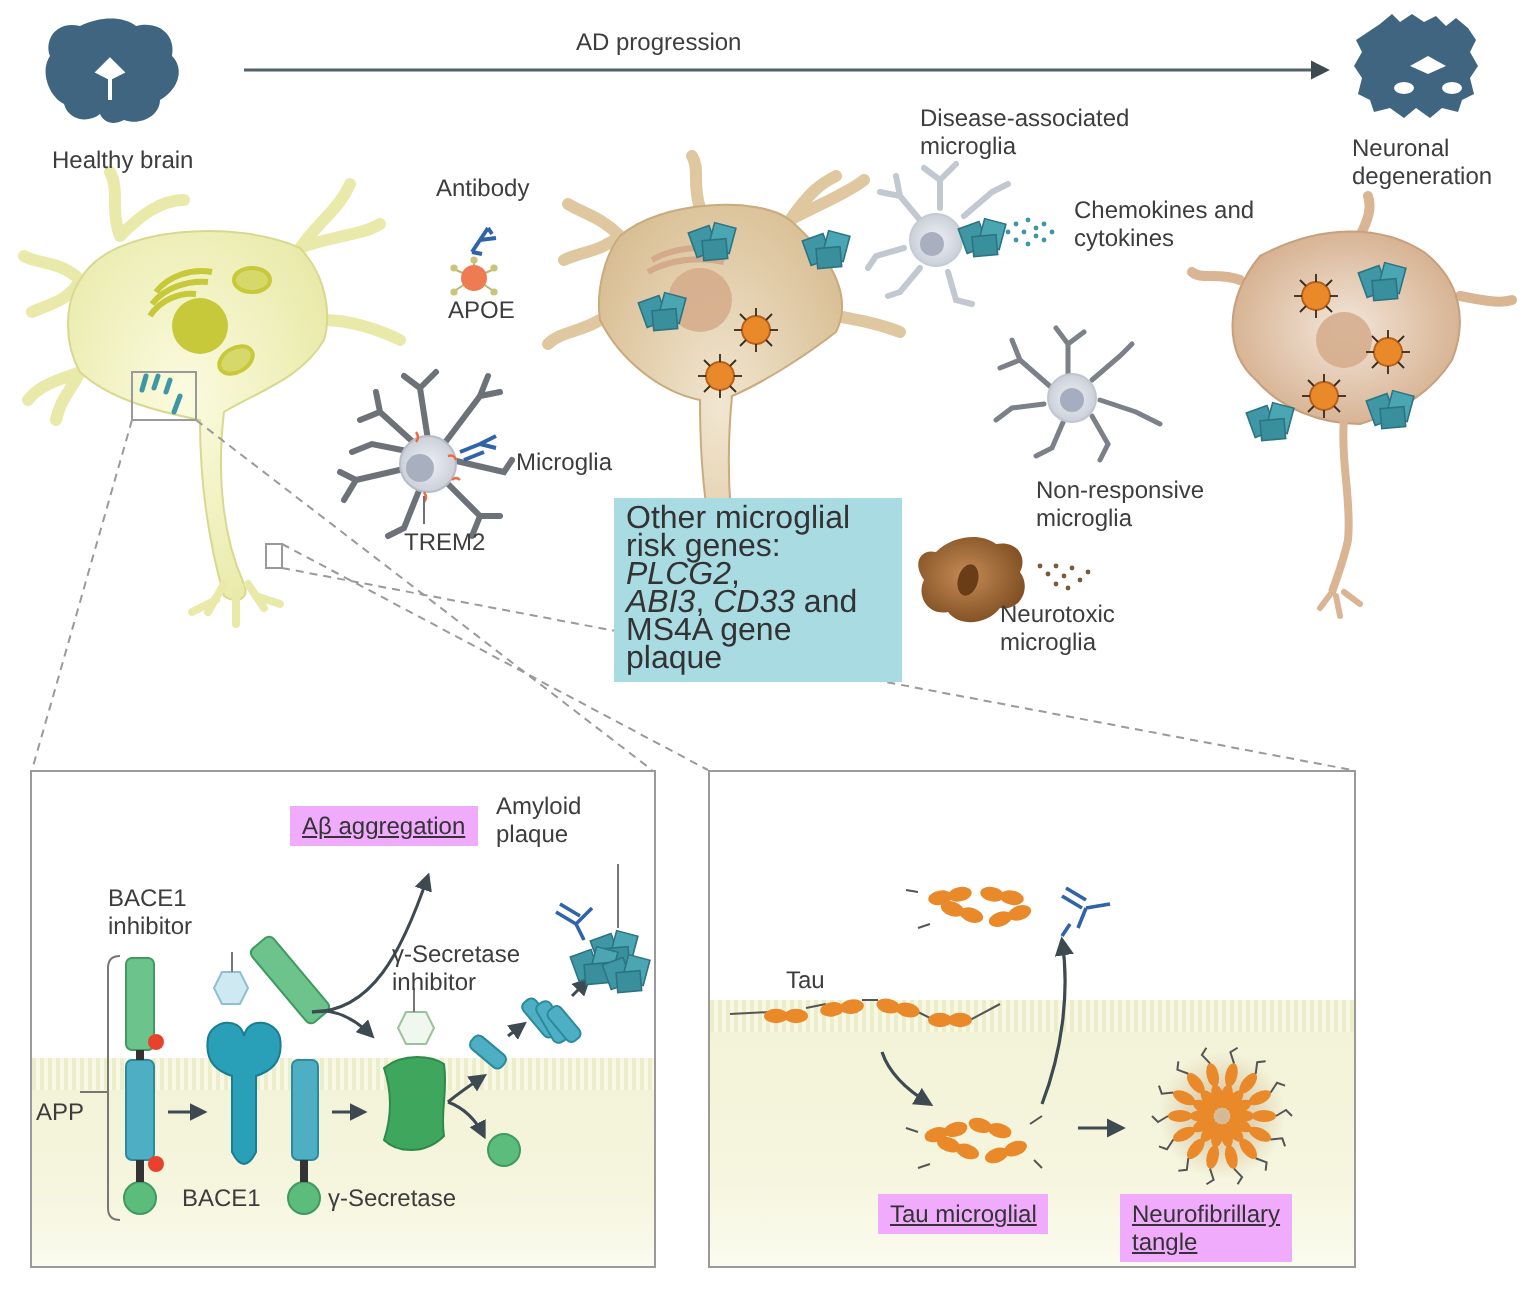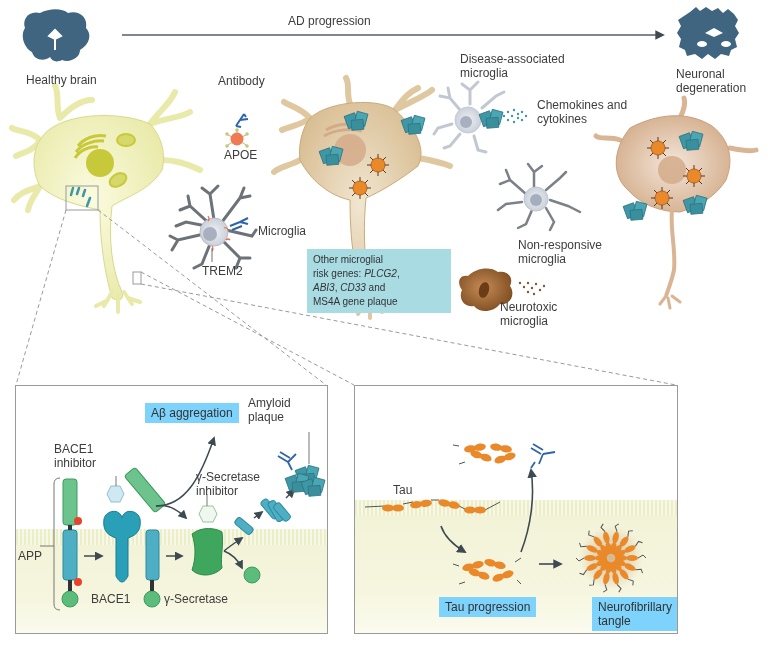--- a/index.html
+++ b/index.html
@@ -1,23 +1,23 @@
 <!DOCTYPE html>
 <html><head>
 <meta charset="utf-8">
 <style>
   html, body { margin:0; padding:0; background:#ffffff; }
   body { width:768px; height:646px; position:relative; overflow:hidden;
          font-family:"Liberation Sans", sans-serif; color:#3a3a3a; }
   #fig { position:absolute; left:0; top:0; width:768px; height:646px; }
   .lbl { position:absolute; font-size:12px; line-height:14px; color:#3d3d3d; white-space:nowrap; }
   .lbl.c { text-align:left; }
-  .tag { position:absolute; background:#7dd3fc; font-size:12px; line-height:14px; padding:3px 6px; color:#333; white-space:nowrap; }
+  .tag { position:absolute; background:#f0abfc; font-size:12px; line-height:14px; padding:3px 6px; color:#333; white-space:nowrap;text-decoration:underline; }
   .risk-box { position:absolute; left:307px; top:249px; width:132px; background:#a9dbe3;
-              font-size:10px; line-height:14px; padding:4px 6px; color:#333; }
+              font-size:16px; line-height:14px; padding:4px 6px; color:#333; }
   .risk-box i { font-style:italic; }
   .panel { position:absolute; border:1px solid #9a9a9a; overflow:hidden; background:#fff; }
   .panel .cyto { position:absolute; left:0; right:0; bottom:0;
                  background:linear-gradient(#f2f2d6,#f6f6e0 70%,#fbfbef); }
   .panel .mem { position:absolute; left:0; right:0; height:16px;
                 background:repeating-linear-gradient(90deg,#ecedc9 0 2px,#f8f8e6 2px 4px); }
 </style>
 </head>
 <body>
 
@@ -240,21 +240,21 @@
   </g>
 </svg>
 
 <div class="lbl" style="left:288px;top:14px;">AD progression</div>
 <div class="lbl" style="left:26px;top:73px;">Healthy brain</div>
 <div class="lbl c" style="left:676px;top:67px;width:80px;">
   <div>Neuronal</div>
   <div>degeneration</div>
 </div>
 
-<div class="lbl" style="left:218px;top:74px;">Antibody</div>
+<div class="lbl" style="left:218px;top:87px;">Antibody</div>
 <div class="lbl" style="left:224px;top:148px;">APOE</div>
 <div class="lbl" style="left:258px;top:224px;">Microglia</div>
 <div class="lbl" style="left:202px;top:264px;">TREM2</div>
 <div class="lbl" style="left:460px;top:52px;">
   <div>Disease-associated</div>
   <div>microglia</div>
 </div>
 <div class="lbl" style="left:537px;top:98px;">
   <div>Chemokines and</div>
   <div>cytokines</div>
@@ -440,18 +440,18 @@
           </g>
           <g transform="translate(256 172) rotate(334.2857142857143)">
             <ellipse cx="10" cy="0" rx="6" ry="3" fill="#e9892a"></ellipse>
             <ellipse cx="21" cy="0" rx="6" ry="3" fill="#e9892a"></ellipse>
             <path d="M27 0 l5 -3 l3 3" stroke="#555" fill="none"></path>
           </g>
         </g>
     </g>
   </svg>
   <div class="lbl" style="left:38px;top:97px;text-align:center;">Tau</div>
-  <div class="tag" style="left:84px;top:211px;">Tau progression</div>
-  <div class="tag" style="left:205px;top:211px;margin-left:32px;">
+  <div class="tag" style="left:84px;top:211px;">Tau microglial</div>
+  <div class="tag" style="left:205px;top:211px;">
     <div>Neurofibrillary</div>
     <div>tangle</div>
   </div>
 </div>
 
 </body></html>

